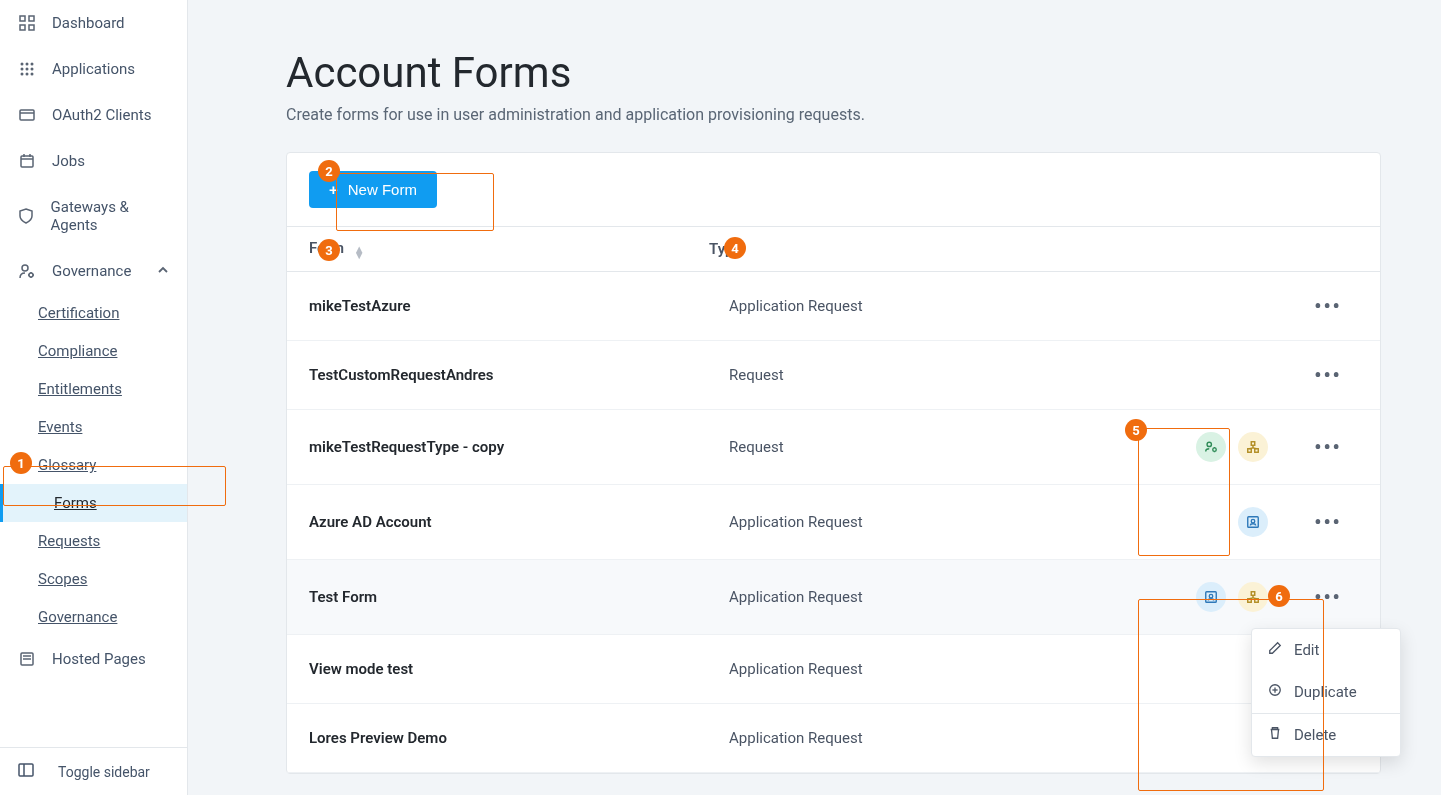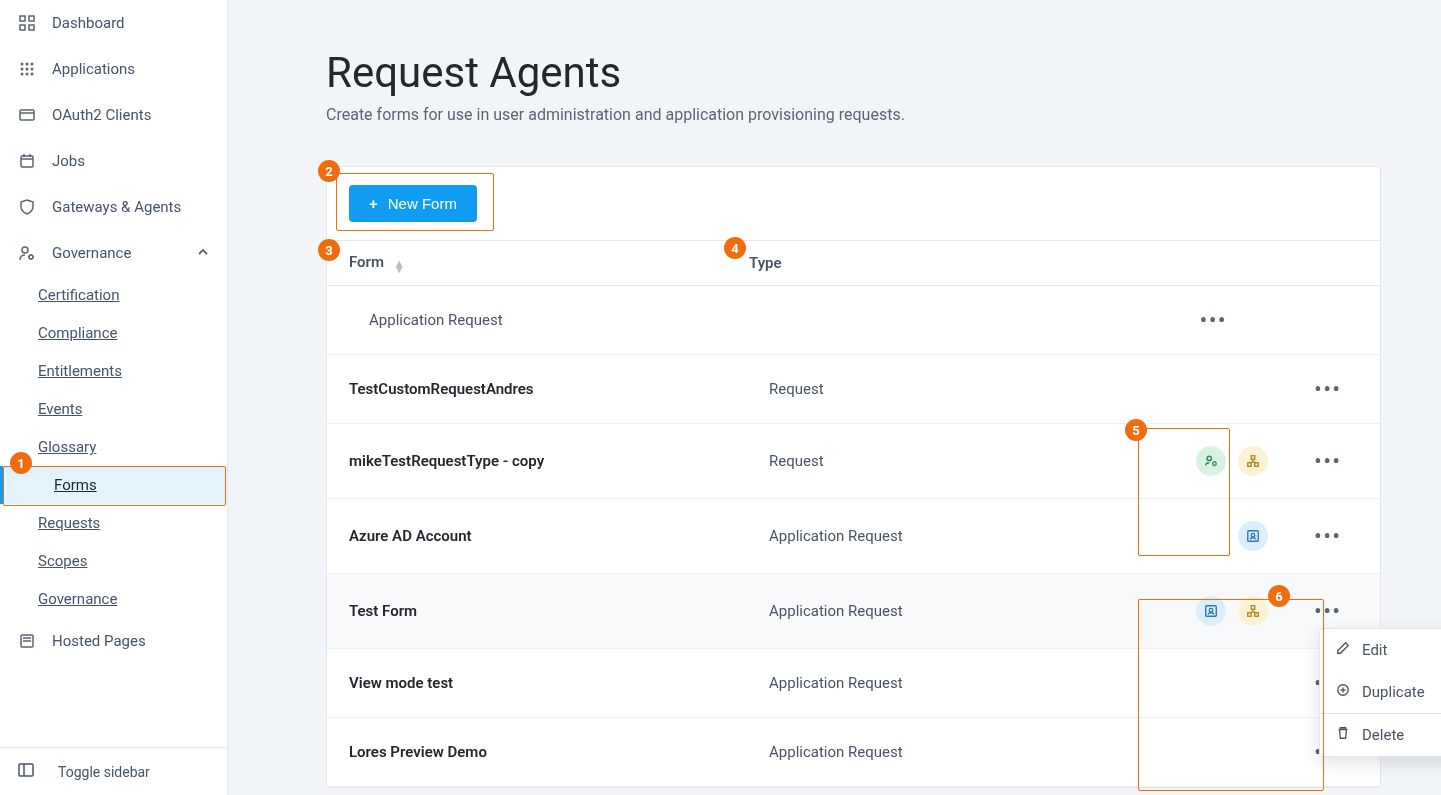--- a/index.html
+++ b/index.html
@@ -9,21 +9,21 @@
     color: #23282e;
     font-size: 14px;
     width: 1441px;
     height: 795px;
     overflow: hidden;
     display: flex;
   }
 
   
   .sidebar {
-    width: 228px;
+    width: 188px;
     background: #ffffff;
     border-right: 1px solid #e3e7eb;
     display: flex;
     flex-direction: column;
     padding-top: 0px;
     position: relative;
   }
   .nav-list { list-style: none; flex: 1; overflow-y: auto; }
   .nav-item {
     display: flex;
@@ -70,21 +70,21 @@
   }
   .page-title {
     font-size: 42px;
     font-weight: 400;
     color: #23282e;
     margin-bottom: 8px;
   }
   .page-subtitle {
     font-size: 16px;
     color: #5a6675;
-    margin-bottom: 42px;
+    margin-bottom: 28px;
   }
   .card {
     background: #ffffff;
     border: 1px solid #e3e7eb;
     border-radius: 4px;
   }
   .card-header {
     padding: 18px 22px;
     border-bottom: 1px solid #e3e7eb;
   }
@@ -278,21 +278,21 @@
       <svg width="16" height="16" viewBox="0 0 16 16" fill="none" stroke="currentColor" stroke-width="1.5">
           <rect x="1" y="2" width="14" height="12" rx="1"></rect>
           <line x1="6" y1="2" x2="6" y2="14"></line>
         </svg>
     </span>
     <span>Toggle sidebar</span>
   </div>
 </nav>
 
 <main class="main">
-  <h1 class="page-title">Request Agents</h1>
+  <h1 class="page-title">Account Forms</h1>
   <p class="page-subtitle">Create forms for use in user administration and application provisioning requests.</p>
 
   <div class="card">
     <div class="card-header">
       <button class="btn-primary">
         <span class="plus">+</span>
         <span>New Form</span>
       </button>
     </div>
 
@@ -306,20 +306,21 @@
       </div>
       <div>
         <span>Type</span>
       </div>
       <div></div>
       <div></div>
     </div>
 
     <div id="rows">
         <div class="table-row">
+          <div class="form-name">mikeTestAzure</div>
           <div class="form-type">Application Request</div>
           <div class="badges"></div>
           <div class="row-actions">•••</div>
         </div>
         <div class="table-row">
           <div class="form-name">TestCustomRequestAndres</div>
           <div class="form-type">Request</div>
           <div class="badges"></div>
           <div class="row-actions">•••</div>
         </div>
@@ -394,21 +395,21 @@
         </div>
         <div class="table-row">
           <div class="form-name">Lores Preview Demo</div>
           <div class="form-type">Application Request</div>
           <div class="badges"></div>
           <div class="row-actions">•••</div>
         </div>
       </div>
   </div>
 
-  <div class="dropdown" style="top:628px; left:1063px;margin-left:28px;">
+  <div class="dropdown" style="top:628px; left:1063px;">
     <div class="menu-item">
       <span>
         <svg width="14" height="14" viewBox="0 0 16 16" fill="none" stroke="currentColor" stroke-width="1.5">
             <path d="M11 2 L14 5 L5 14 L2 14 L2 11 Z"></path>
           </svg>
       </span>
       <span>Edit</span>
     </div>
     <div class="menu-item">
       <span>

